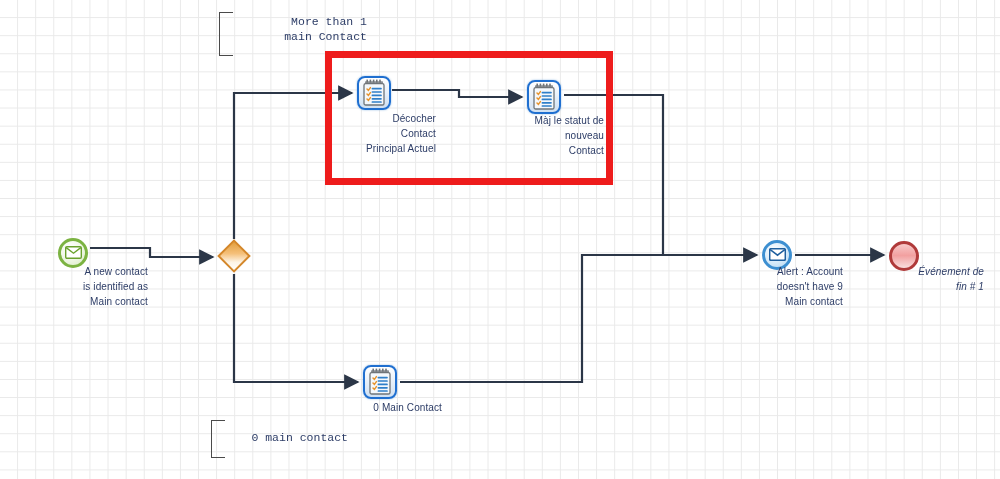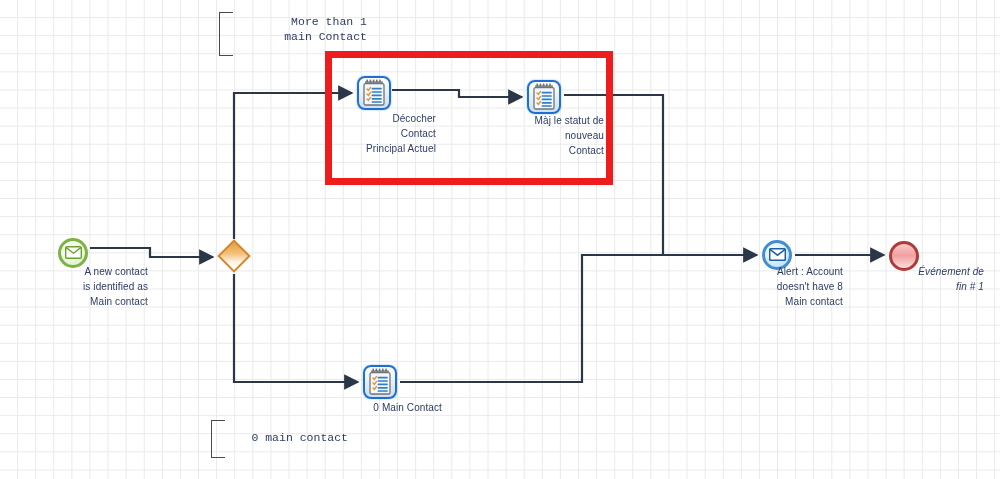--- a/index.html
+++ b/index.html
@@ -244,21 +244,21 @@
 
   <div class="event-circle msg-event" style="left:762px; top:240px;">
     <span>
       <svg width="17" height="13" viewBox="0 0 17 13" style="margin-top:5px;">
         <rect x="0.7" y="0.7" width="15.6" height="11.6" rx="1.2" fill="#ffffff" stroke="#1f5f9e" stroke-width="1.5"></rect>
         <path d="M 1.2 1.6 L 8.5 7.2 L 15.8 1.6" fill="none" stroke="#1f5f9e" stroke-width="1.5"></path>
       </svg>
     </span>
   </div>
   <div class="node-label" style="left:713px; top:264px; width:130px;">Alert : Account
-doesn't have 8
+doesn't have 9
 Main contact</div>
 
   <div class="event-circle end-event" style="left:889px; top:241px;">
     <span></span>
   </div>
   <div class="node-label" style="left:854px; top:264px; width:130px;font-style:italic;">Événement de
 fin # 1</div>
 
 </div>
 

